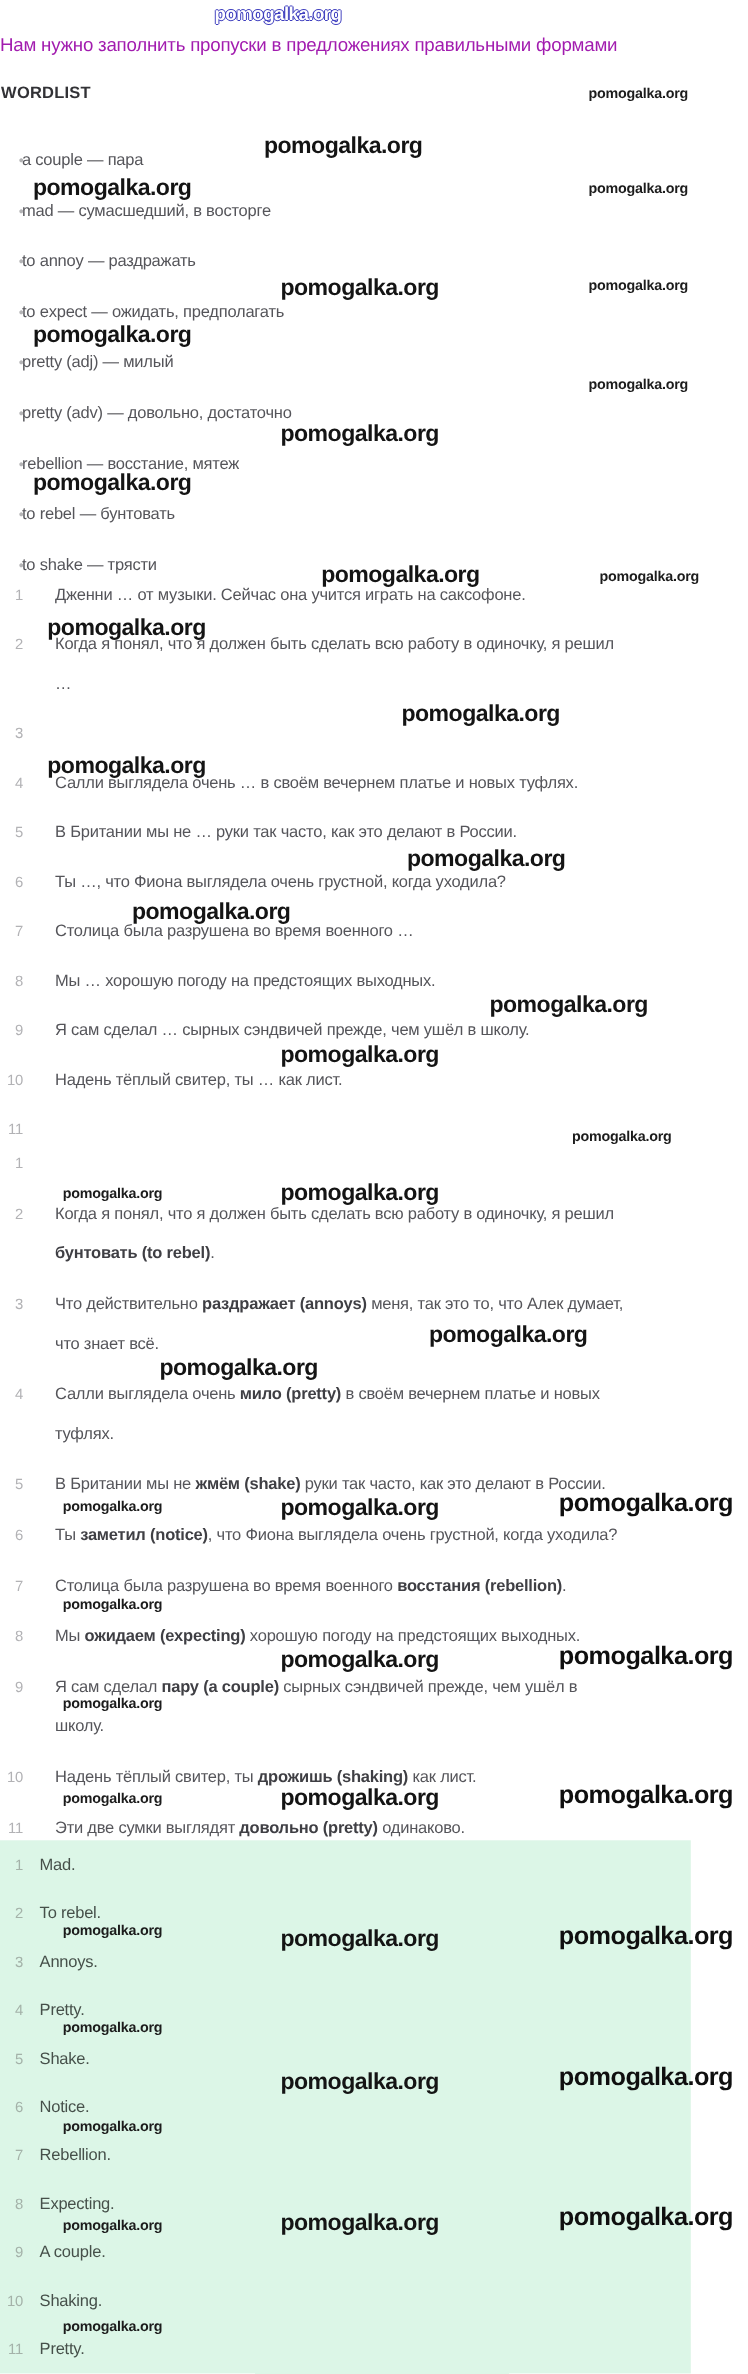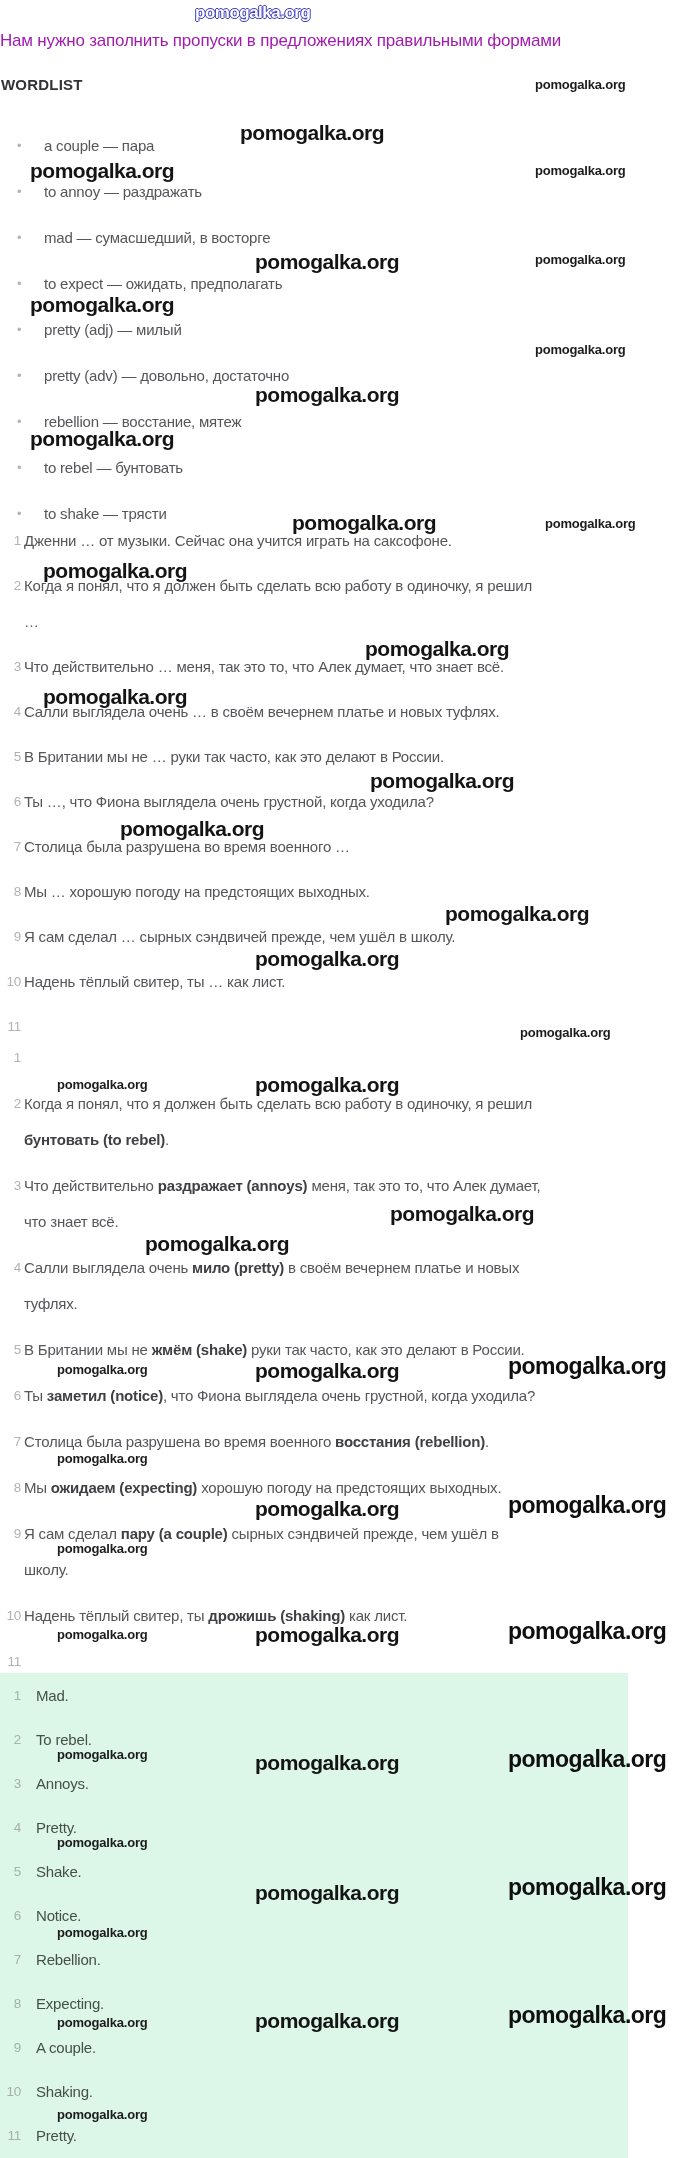--- a/index.html
+++ b/index.html
@@ -4,30 +4,30 @@
 <style>
   html,body{margin:0;padding:0;background:#ffffff;}
   .page{
     position:relative;width:680px;height:2158px;background:#ffffff;overflow:hidden;
     font-family:"Liberation Sans","DejaVu Sans",sans-serif;
     color:#55555a;letter-spacing:-0.2px;
   }
   .intro{position:absolute;left:0px;top:28px;width:620px;font-size:17px;line-height:26px;color:#a21caf;}
   .wordlist-title{position:absolute;left:1px;top:76px;margin:0;font-size:15px;font-weight:700;color:#323236;letter-spacing:0.2px;}
   ul.wordlist{position:absolute;left:0;top:128px;width:640px;margin:0;padding:0;list-style:none;}
-  ul.wordlist li{position:relative;padding-left:44px;line-height:36px;font-size:15px;margin-bottom:10px;color:#55555a;}
+  ul.wordlist li{position:relative;padding-left:20px;line-height:36px;font-size:15px;margin-bottom:10px;color:#55555a;}
   ul.wordlist li::before{content:"\2022";position:absolute;left:17px;top:0;color:#b4b4b6;font-size:13px;}
   ol.qa{position:absolute;left:0;margin:0;padding:0;list-style:none;width:660px;}
   ol.questions{top:523px;}
   ol.answers{top:1040px;}
   .qa li{display:flex;align-items:flex-start;line-height:36px;font-size:15px;}
   ol.questions li{margin-bottom:9px;}
   ol.answers li{margin-bottom:10px;}
   .num{flex:0 0 21px;text-align:right;color:#b2b2b5;font-size:13.5px;line-height:36px;}
-  .qa .txt{margin-left:3px;color:#55555a;}
+  .qa .txt{margin-left:29px;color:#55555a;}
   .qa .txt b{color:#3f3f44;font-weight:700;}
   .final-box{position:absolute;left:0;top:1673px;width:628px;height:485px;background:#dcf6e7;}
   ol.final{margin:0;padding:5px 0 0 0;list-style:none;}
   ol.final li{display:flex;align-items:flex-start;line-height:36px;font-size:15px;margin-bottom:8px;}
   ol.final .num{color:#a4b2a9;}
   ol.final .txt{margin-left:15px;color:#46504a;}
   .wm{position:absolute;white-space:nowrap;line-height:1;letter-spacing:-0.5px;}
   .wm.bold{font-size:21px;font-weight:700;color:#141414;}
   .wm.boldlg{font-size:23px;font-weight:700;color:#0f0f0f;}
   .wm.small{font-size:13px;font-weight:600;color:#1c1c1c;letter-spacing:-0.2px;}
@@ -38,42 +38,41 @@
 </style>
 </head>
 <body>
 
 <div class="page">
   <div class="intro">Нам нужно заполнить пропуски в предложениях правильными формами</div>
   <h2 class="wordlist-title">WORDLIST</h2>
 
   <ul class="wordlist" id="wordlist">
       <li><span class="wl-txt">a couple — пара</span></li>
+      <li><span class="wl-txt">mad — сумасшедший, в восторге</span></li>
       <li><span class="wl-txt">to annoy — раздражать</span></li>
-      <li><span class="wl-txt">mad — сумасшедший, в восторге</span></li>
       <li><span class="wl-txt">to expect — ожидать, предполагать</span></li>
       <li><span class="wl-txt">pretty (adj) — милый</span></li>
       <li><span class="wl-txt">pretty (adv) — довольно, достаточно</span></li>
       <li><span class="wl-txt">rebellion — восстание, мятеж</span></li>
       <li><span class="wl-txt">to rebel — бунтовать</span></li>
       <li><span class="wl-txt">to shake — трясти</span></li>
     </ul>
 
   <ol class="qa questions" id="questions">
       <li>
         <span class="num">1</span>
         <span class="txt">Дженни … от музыки. Сейчас она учится играть на саксофоне.</span>
       </li>
       <li>
         <span class="num">2</span>
         <span class="txt">Когда я понял, что я должен быть сделать всю работу в одиночку, я решил<br>…</span>
       </li>
       <li>
         <span class="num">3</span>
-        <span class="txt">Что действительно … меня, так это то, что Алек думает, что знает всё.</span>
       </li>
       <li>
         <span class="num">4</span>
         <span class="txt">Салли выглядела очень … в своём вечернем платье и новых туфлях.</span>
       </li>
       <li>
         <span class="num">5</span>
         <span class="txt">В Британии мы не … руки так часто, как это делают в России.</span>
       </li>
       <li>
@@ -136,20 +135,21 @@
       <li>
         <span class="num">9</span>
         <span class="txt">Я сам сделал <b>пару (a couple)</b> сырных сэндвичей прежде, чем ушёл в<br>школу.</span>
       </li>
       <li>
         <span class="num">10</span>
         <span class="txt">Надень тёплый свитер, ты <b>дрожишь (shaking)</b> как лист.</span>
       </li>
       <li>
         <span class="num">11</span>
+        <span class="txt">Эти две сумки выглядят <b>довольно (pretty)</b> одинаково.</span>
       </li>
     </ol>
 
   <div class="final-box">
     <ol class="final" id="final">
         <li>
           <span class="num">1</span>
           <span class="txt">Mad.</span>
         </li>
         <li>

